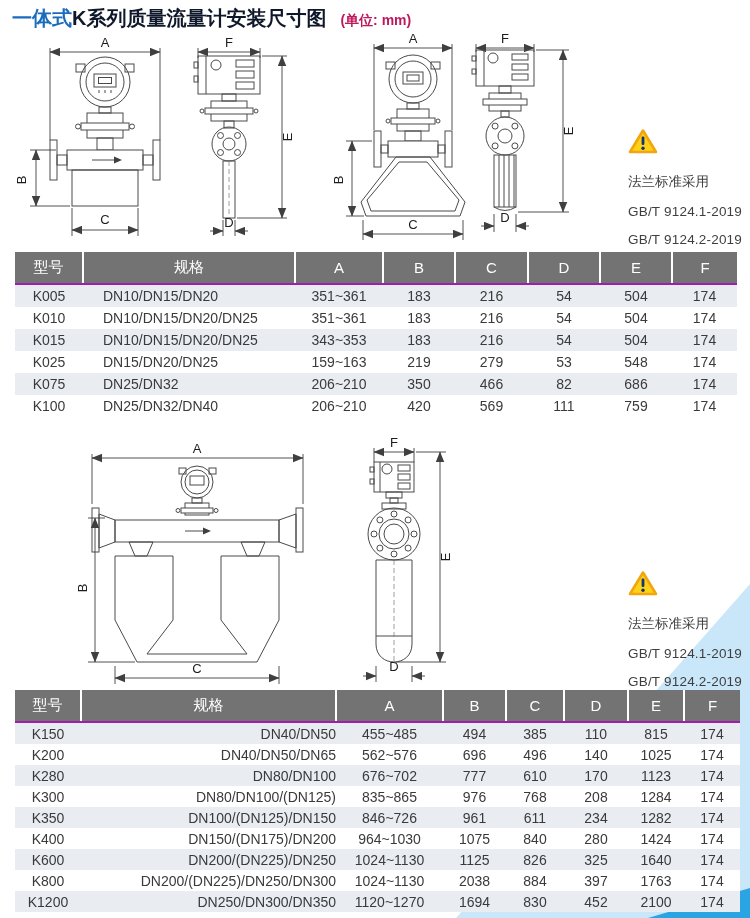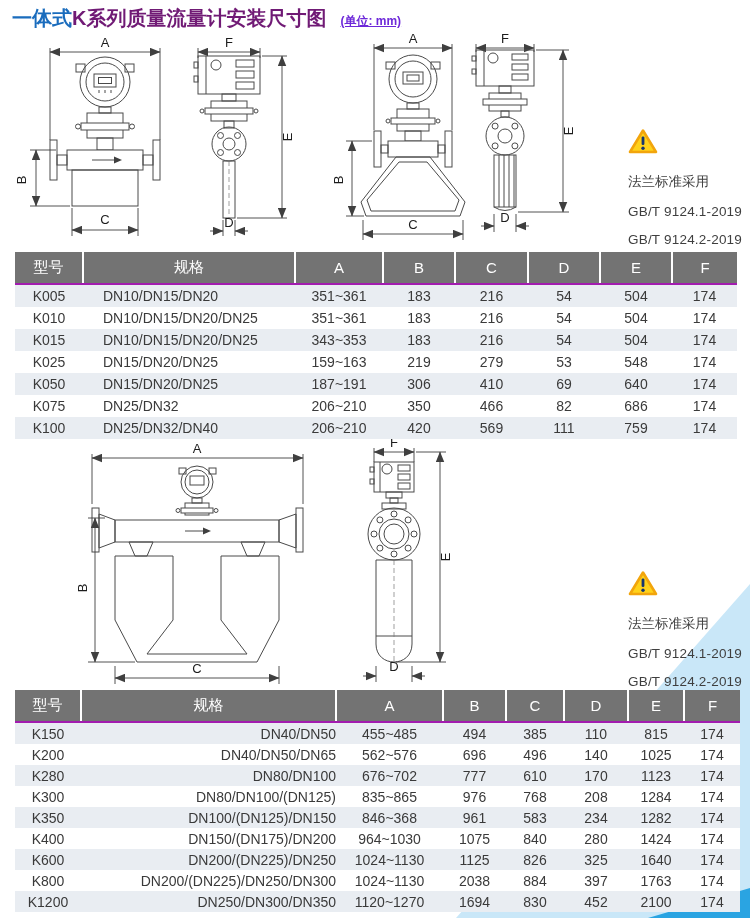--- a/index.html
+++ b/index.html
@@ -3,22 +3,22 @@
 <meta charset="utf-8">
 <style>
   html,body{margin:0;padding:0;background:#fff;}
   body{width:750px;height:918px;position:relative;overflow:hidden;
        font-family:"Liberation Sans",sans-serif;}
   .decor{position:absolute;left:0;top:0;z-index:0;pointer-events:none;}
 
   
   .title-row{position:absolute;left:12px;top:5px;z-index:2;display:flex;align-items:baseline;white-space:nowrap;}
   .title-accent{font-size:20px;font-weight:bold;color:#1a6cbd;text-align:right;}
-  .title-main{font-size:20px;font-weight:bold;color:#701a75;text-align:center;}
-  .title-unit{font-size:12px;font-weight:bold;color:#6d28d9;margin-left:14px;text-decoration:underline;}
+  .title-main{font-size:20px;font-weight:bold;color:#0f172a;text-align:center;}
+  .title-unit{font-size:14px;font-weight:bold;color:#be185d;margin-left:14px;}
 
   
   svg.drawing{position:absolute;z-index:1;overflow:visible;}
   .ln{fill:none;stroke:#4a4a4a;stroke-width:1;}
   .fillw{fill:#ffffff;stroke:#4a4a4a;stroke-width:1;}
   .dim{fill:none;stroke:#3f3f3f;stroke-width:0.9;}
   .cl{fill:none;stroke:#777;stroke-width:0.7;stroke-dasharray:5 3;}
   .dim-label{font-size:13px;fill:#1c1c1c;font-family:"Liberation Sans",sans-serif;}
   .ah{fill:#3f3f3f;}
 
@@ -406,30 +406,20 @@
         <td>K025</td>
         <td>DN15/DN20/DN25</td>
         <td>159~163</td>
         <td>219</td>
         <td>279</td>
         <td>53</td>
         <td>548</td>
         <td>174</td>
       </tr>
       <tr>
-        <td>K050</td>
-        <td>DN15/DN20/DN25</td>
-        <td>187~191</td>
-        <td>306</td>
-        <td>410</td>
-        <td>69</td>
-        <td>640</td>
-        <td>174</td>
-      </tr>
-      <tr>
         <td>K075</td>
         <td>DN25/DN32</td>
         <td>206~210</td>
         <td>350</td>
         <td>466</td>
         <td>82</td>
         <td>686</td>
         <td>174</td>
       </tr>
       <tr>
@@ -505,23 +495,23 @@
         <td>835~865</td>
         <td>976</td>
         <td>768</td>
         <td>208</td>
         <td>1284</td>
         <td>174</td>
       </tr>
       <tr>
         <td>K350</td>
         <td>DN100/(DN125)/DN150</td>
-        <td>846~368</td>
+        <td>846~726</td>
         <td>961</td>
-        <td>583</td>
+        <td>611</td>
         <td>234</td>
         <td>1282</td>
         <td>174</td>
       </tr>
       <tr>
         <td>K400</td>
         <td>DN150/(DN175)/DN200</td>
         <td>964~1030</td>
         <td>1075</td>
         <td>840</td>

